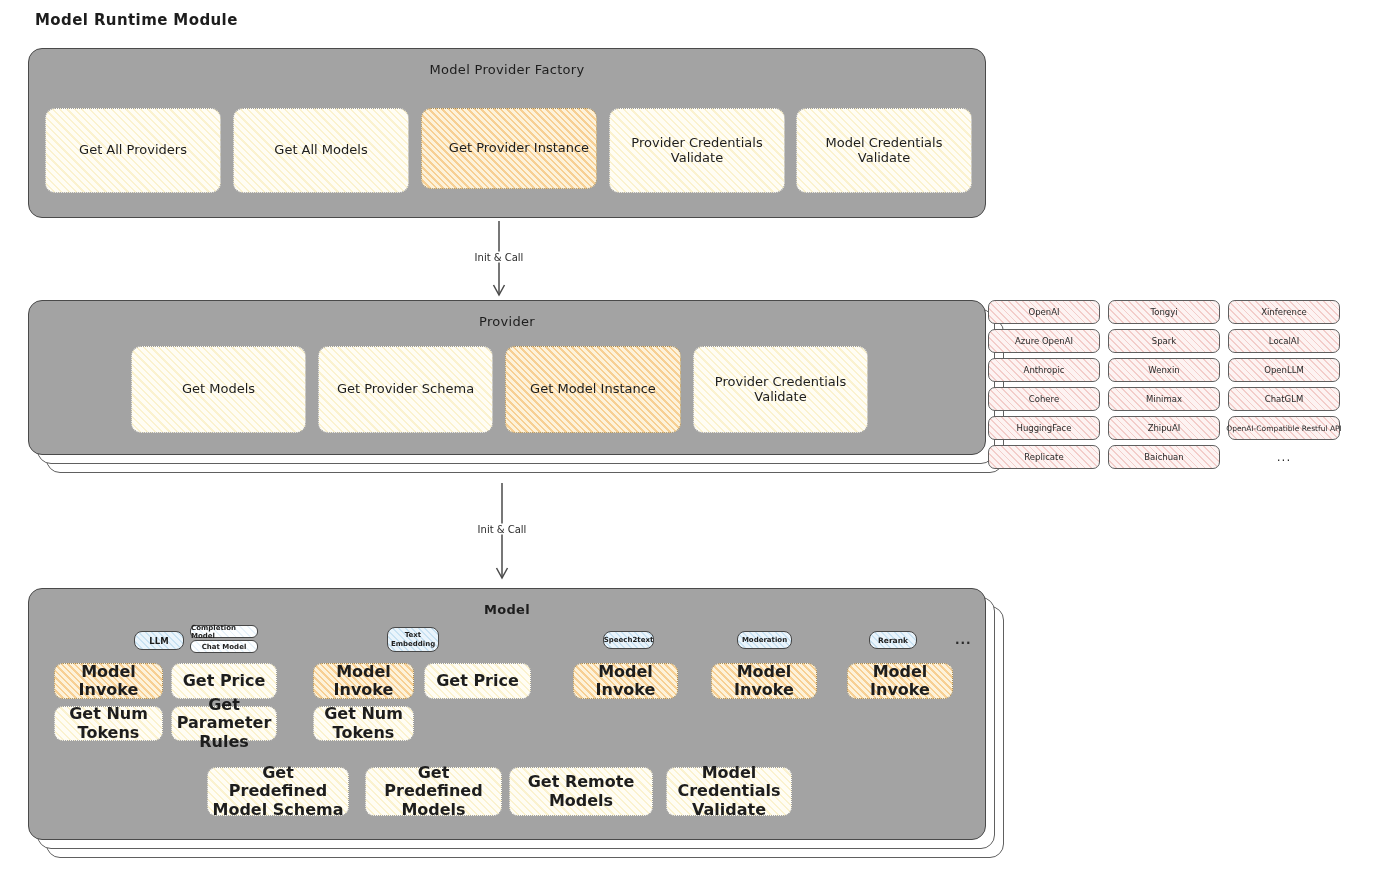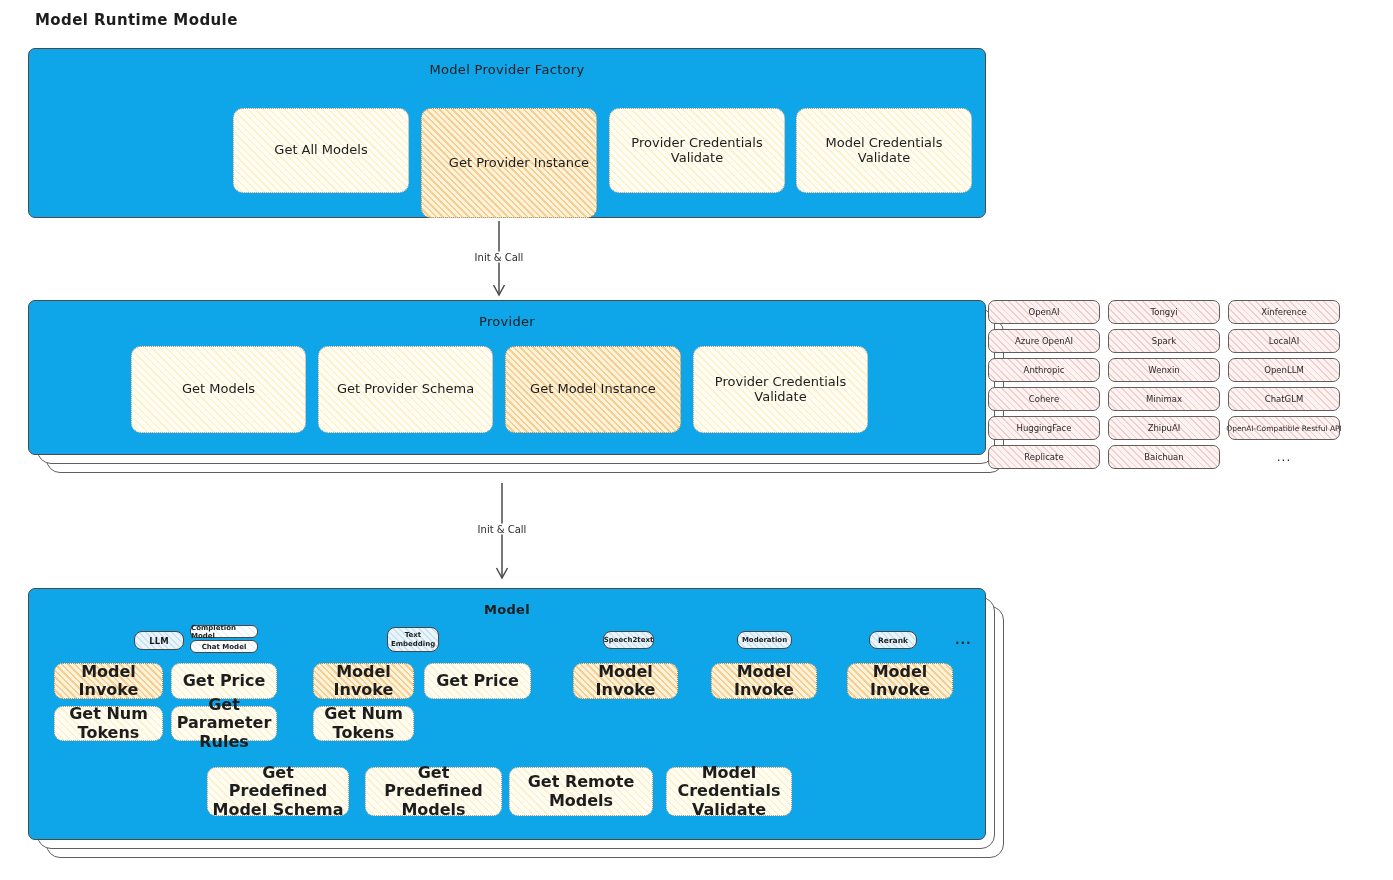--- a/index.html
+++ b/index.html
@@ -7,22 +7,22 @@
   .canvas {
     position: relative; width: 1393px; height: 880px;
     background:#fff; overflow:hidden;
     font-family: "DejaVu Sans", sans-serif; color:#222;
   }
   .page-title {
     position:absolute; left:35px; top:11px;
     font-size:15px; font-weight:bold; letter-spacing:.4px; color:#1d1d1d;
   }
   .panel {
-    position:absolute; background:#0ea5e9;
-    border:1.5px solid #4a4a4a; border-radius:7px;
+    position:absolute; background:#a3a3a3;
+    border:1.5px solid #4a4a4a; border-radius:14px;
   }
   .stack-layer {
     position:absolute; background:#fff;
     border:1.4px solid #606060; border-radius:14px;
   }
   .panel-title {
     position:absolute; top:13px; left:0; width:100%;
     text-align:center; font-size:13px; letter-spacing:.3px; color:#1d1d1d;
   }
   .op {
@@ -75,22 +75,23 @@
 </style>
 </head>
 <body>
 
 <div class="canvas">
 
   <div class="page-title">Model Runtime Module</div>
 
   <section class="panel" style="left:28px; top:48px; width:958px; height:170px;">
     <div class="panel-title">Model Provider Factory</div>
+    <div class="op yellow" style="left:16px; top:59px; width:176px; height:85px;">Get All Providers</div>
     <div class="op yellow" style="left:204px; top:59px; width:176px; height:85px;">Get All Models</div>
-    <div class="op orange" style="left:392px; top:59px; width:176px; height:110px;padding-left:24px;">Get Provider Instance</div>
+    <div class="op orange" style="left:392px; top:59px; width:176px; height:81px;padding-left:24px;">Get Provider Instance</div>
     <div class="op yellow" style="left:580px; top:59px; width:176px; height:85px;">Provider Credentials Validate</div>
     <div class="op yellow" style="left:767px; top:59px; width:176px; height:85px;">Model Credentials Validate</div>
   </section>
 
   <svg class="arrow-svg" style="left:491px; top:221px;" width="16" height="76">
     <line x1="8" y1="0" x2="8" y2="73" stroke="#4a4a4a" stroke-width="1.5"></line>
     <polyline points="2.5,64 8,74 13.5,64" fill="none" stroke="#4a4a4a" stroke-width="1.5"></polyline>
   </svg>
   <div class="arrow-label" style="left:499px; top:257px;">Init &amp; Call</div>
 

